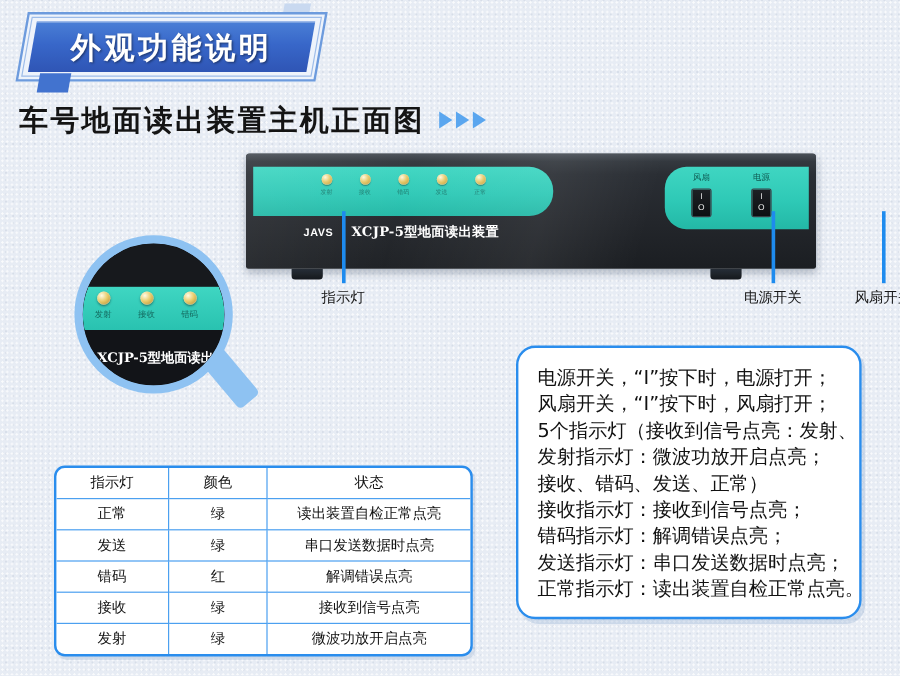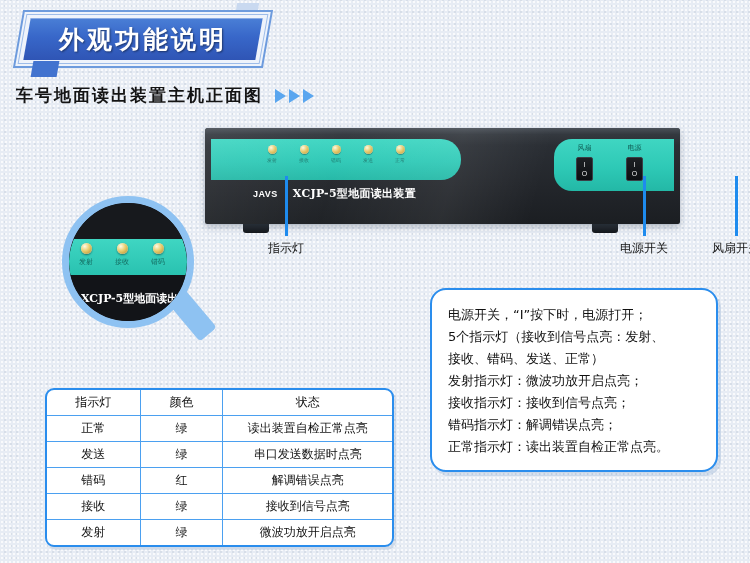--- a/index.html
+++ b/index.html
@@ -54,21 +54,21 @@
     color:#ffffff;font-size:25px;font-weight:bold;letter-spacing:3px;
     font-family:"DejaVu Serif","Liberation Serif",serif;
     text-shadow:1px 1px 2px rgba(0,0,0,.45);
   }
 
   
   #subtitle-row{
     position:absolute;left:16px;top:84px;display:flex;align-items:center;gap:8px;
   }
   #subtitle{
-    font-size:17px;font-weight:bold;color:#141414;letter-spacing:2px;
+    font-size:24px;font-weight:bold;color:#141414;letter-spacing:2px;
     font-family:"DejaVu Serif","Liberation Serif",serif;
   }
   .arrows{display:flex;gap:3px;align-items:center;margin-left:4px;}
   .arrow{
     width:0;height:0;border-top:7px solid transparent;border-bottom:7px solid transparent;
     border-left:11px solid #5aa6ef;
   }
 
   
   #device-wrap{
@@ -210,21 +210,21 @@
   .col-c{width:49%;}
 
   
   #info-panel{
     position:absolute;left:430px;top:288px;width:288px;
     background:#ffffff;border:2px solid #2a8ded;border-radius:16px;
     padding:14px 16px 12px 16px;box-sizing:border-box;
     box-shadow:3px 4px 0 rgba(120,155,200,.25);
   }
   .info-line{
-    font-size:13px;color:#111;line-height:22px;white-space:nowrap;
+    font-size:16px;color:#111;line-height:22px;white-space:nowrap;
     font-family:"DejaVu Sans",sans-serif;
   }
 </style>
 </head>
 <body>
 
 <div id="noise"></div>
 
 <div id="banner">
   <div class="bnr-tab2"></div>
@@ -378,19 +378,21 @@
           <td>发射</td>
           <td>绿</td>
           <td>微波功放开启点亮</td>
         </tr>
       </tbody>
   </table>
 </div>
 
 <div id="info-panel">
     <div class="info-line">电源开关，“I”按下时，电源打开；</div>
+    <div class="info-line">风扇开关，“I”按下时，风扇打开；</div>
     <div class="info-line">5个指示灯（接收到信号点亮：发射、</div>
+    <div class="info-line">发射指示灯：微波功放开启点亮；</div>
     <div class="info-line">接收、错码、发送、正常）</div>
-    <div class="info-line">发射指示灯：微波功放开启点亮；</div>
     <div class="info-line">接收指示灯：接收到信号点亮；</div>
     <div class="info-line">错码指示灯：解调错误点亮；</div>
+    <div class="info-line">发送指示灯：串口发送数据时点亮；</div>
     <div class="info-line">正常指示灯：读出装置自检正常点亮。</div>
   </div>
 
 </body></html>

